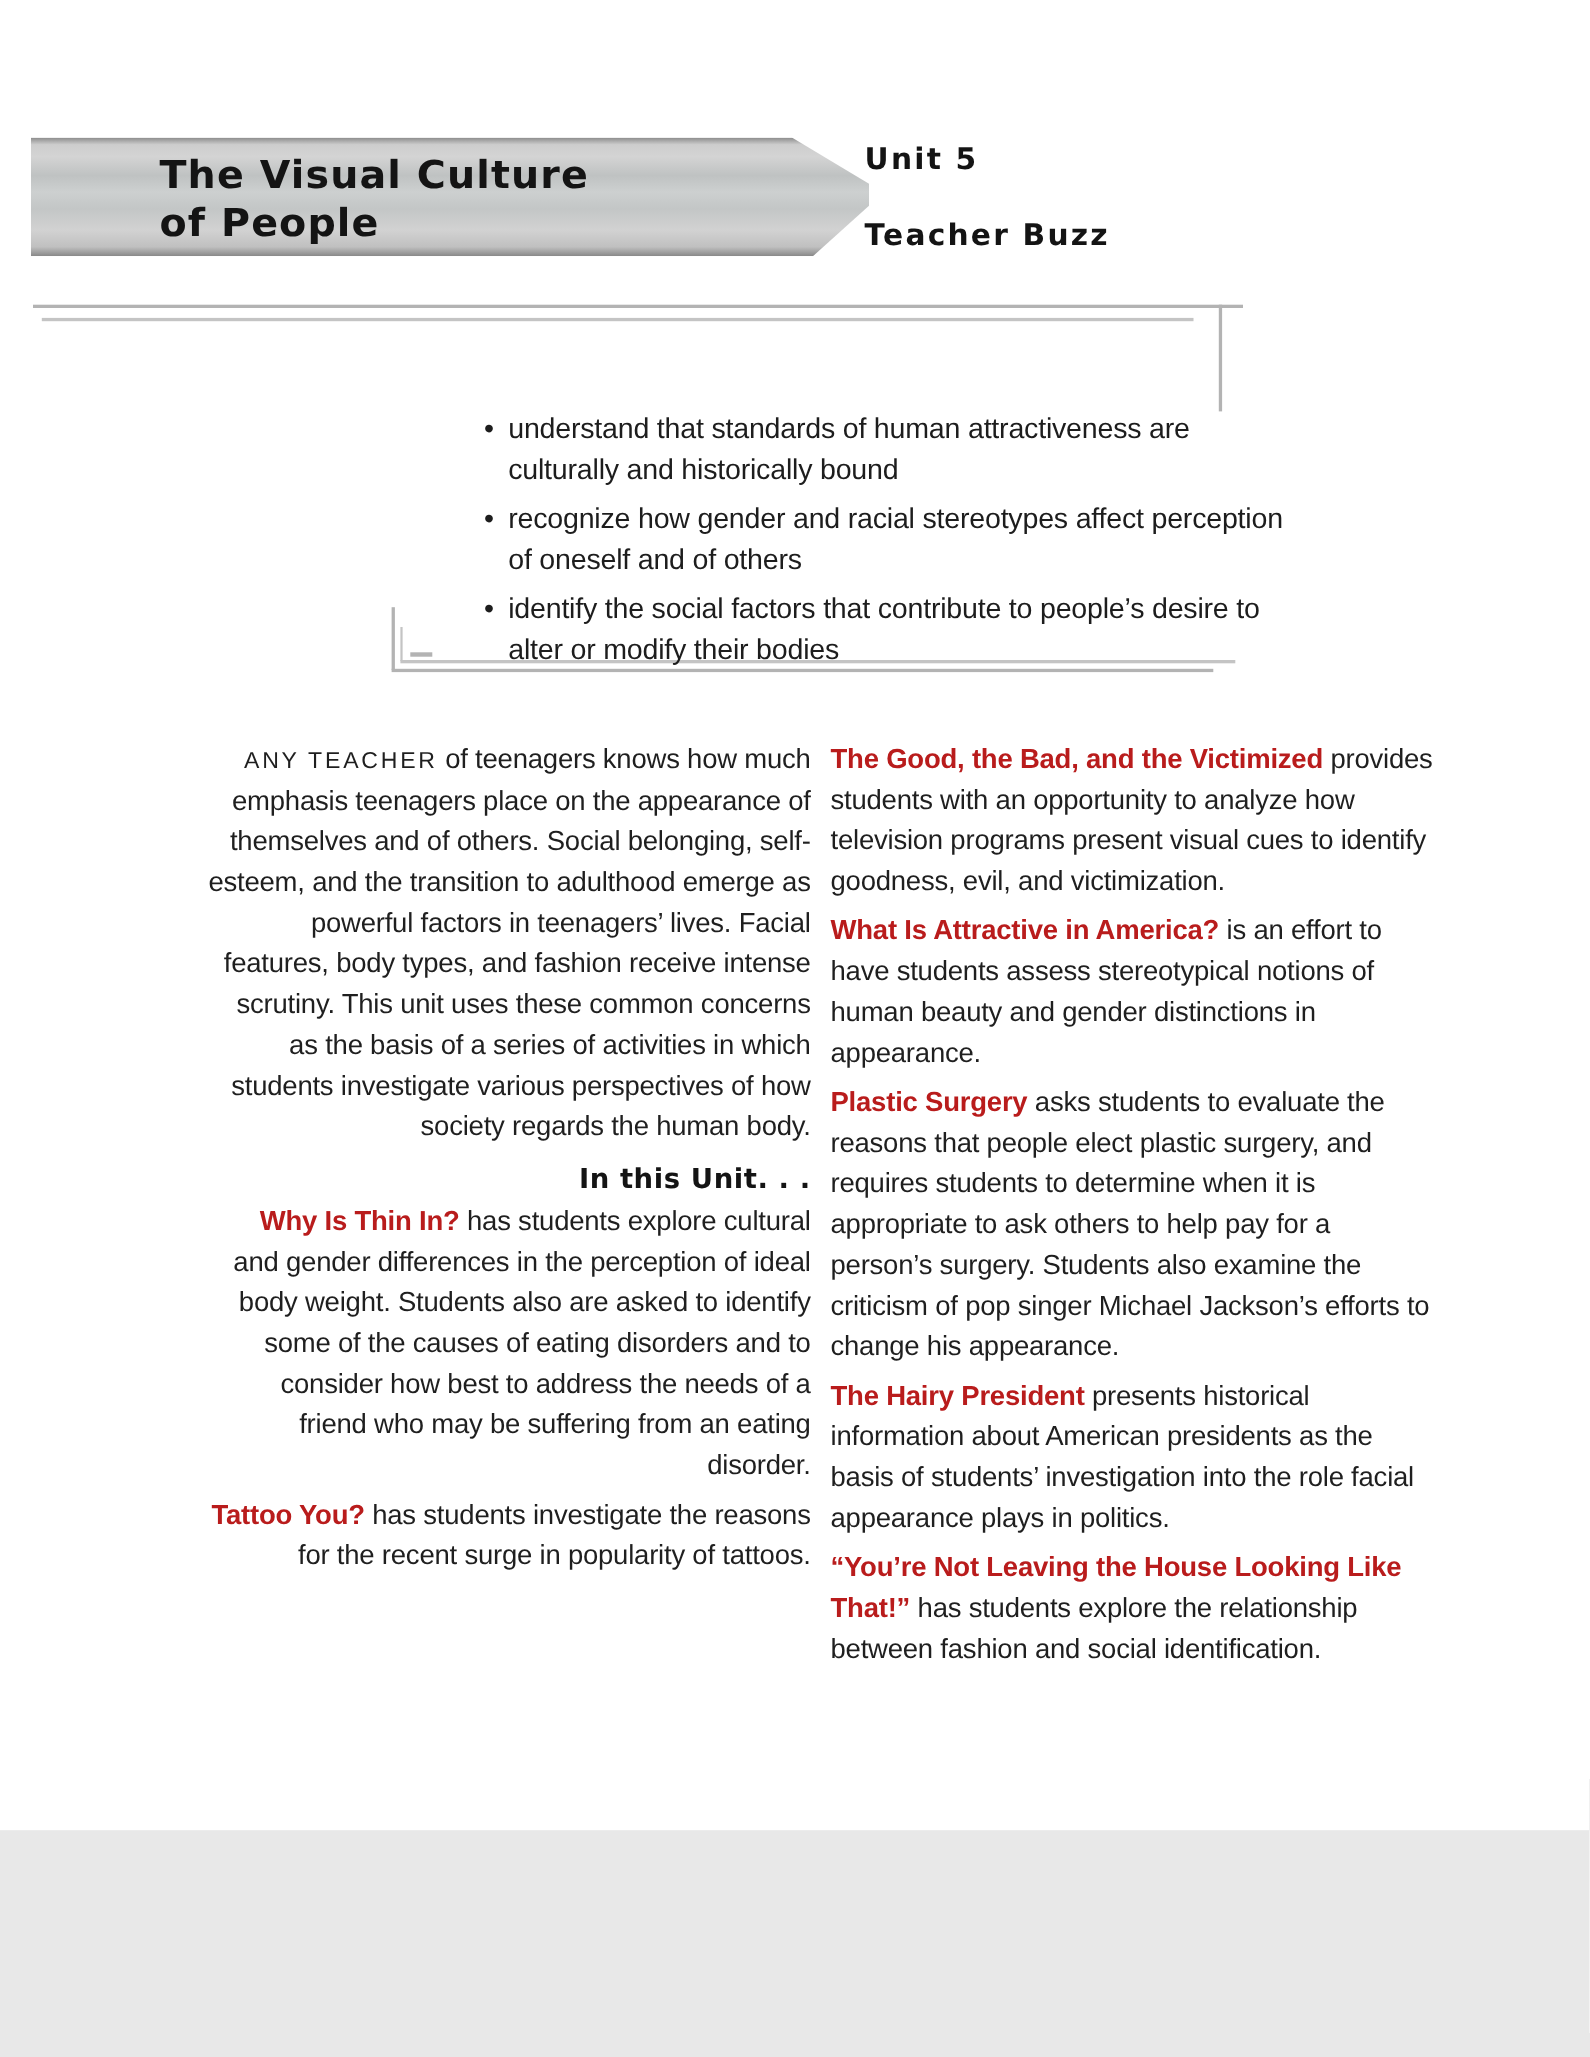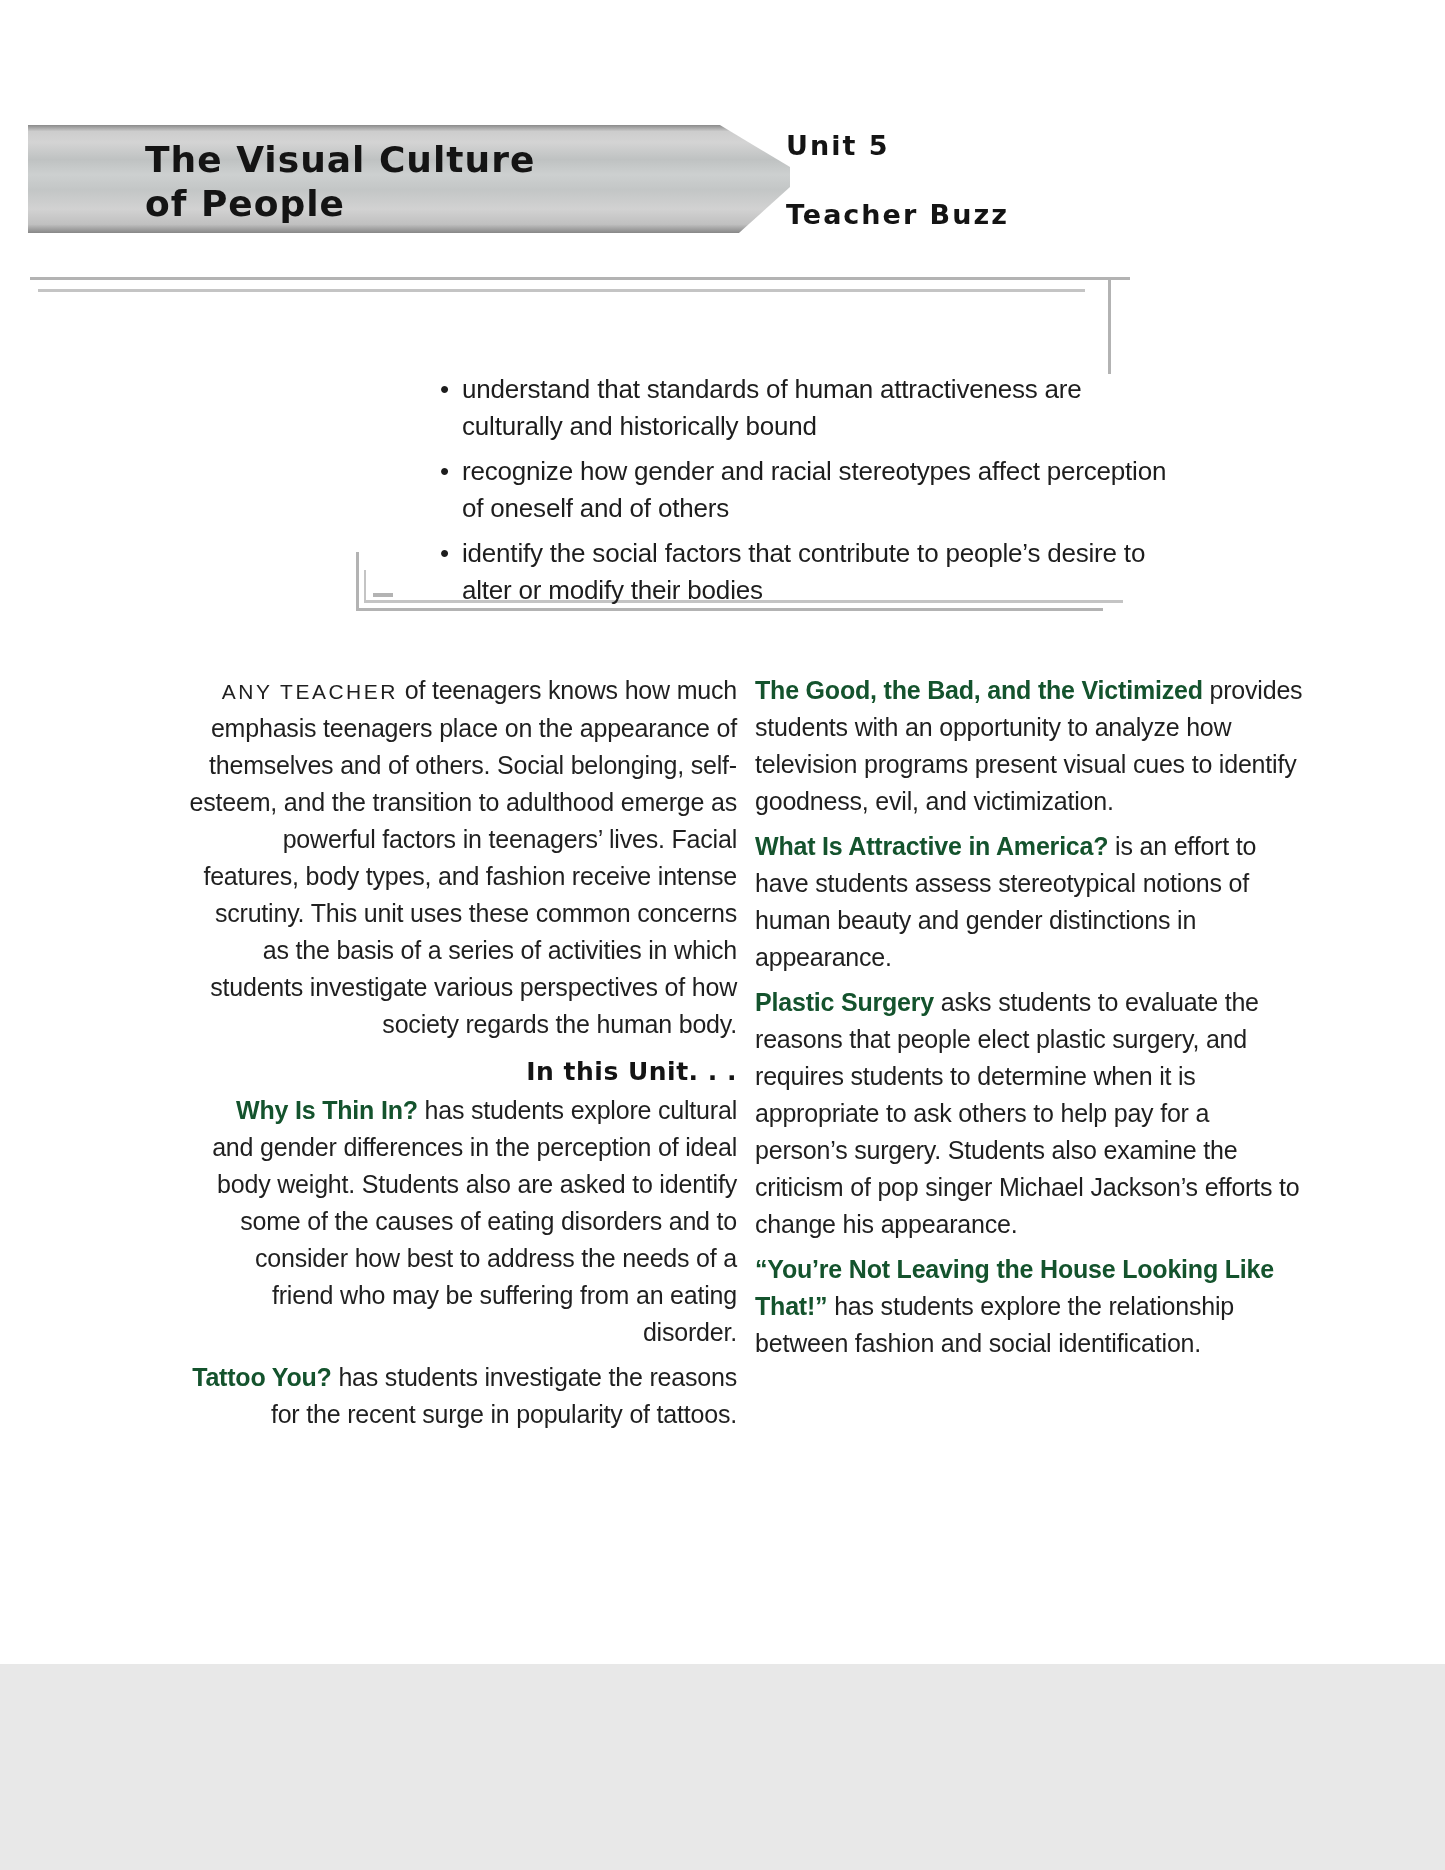--- a/index.html
+++ b/index.html
@@ -79,21 +79,21 @@
 
   
   .col{position:absolute;top:672px;width:548px;}
   .col-left{left:189px;text-align:right;}
   .col-right{left:755px;}
   .body-p{
     margin:0 0 8px 0;
     font-size:25px;line-height:37px;letter-spacing:-0.2px;
     color:#1f1f1f;
   }
-  .body-p b.lead{font-weight:bold;color:#14532d;margin-top:43px;}
+  .body-p b.lead{font-weight:bold;color:#b91c1c;margin-top:43px;}
   .caps-lead{
     font-size:21px;letter-spacing:2.5px;
   }
   .inunit-heading{
     position:relative;
     margin:14px 0 5px 0;
     font-size:25px;line-height:30px;letter-spacing:0.5px;
   }
 
   
@@ -141,19 +141,20 @@
         <p class="body-p"><b class="lead">Why Is Thin In?</b> has students explore cultural and gender differences in the perception of ideal body weight. Students also are asked to identify some of the causes of eating disorders and to consider how best to address the needs of a friend who may be suffering from an eating disorder.</p>
         <p class="body-p"><b class="lead">Tattoo You?</b> has students investigate the reasons for the recent surge in popularity of tattoos.</p>
       </div>
   </div>
 
   <div class="col col-right">
     <div>
         <p class="body-p"><b class="lead">The Good, the Bad, and the Victimized</b> provides students with an opportunity to analyze how television programs present visual cues to identify goodness, evil, and victimization.</p>
         <p class="body-p"><b class="lead">What Is Attractive in America?</b> is an effort to have students assess stereotypical notions of human beauty and gender distinctions in appearance.</p>
         <p class="body-p"><b class="lead">Plastic Surgery</b> asks students to evaluate the reasons that people elect plastic surgery, and requires students to determine when it is appropriate to ask others to help pay for a person’s surgery. Students also examine the criticism of pop singer Michael Jackson’s efforts to change his appearance.</p>
+        <p class="body-p"><b class="lead">The Hairy President</b> presents historical information about American presidents as the basis of students’ investigation into the role facial appearance plays in politics.</p>
         <p class="body-p"><b class="lead">“You’re Not Leaving the House Looking Like That!”</b> has students explore the relationship between fashion and social identification.</p>
       </div>
   </div>
 
   <div class="page-number techno">76</div>
 
 </div>
 
 </body></html>

